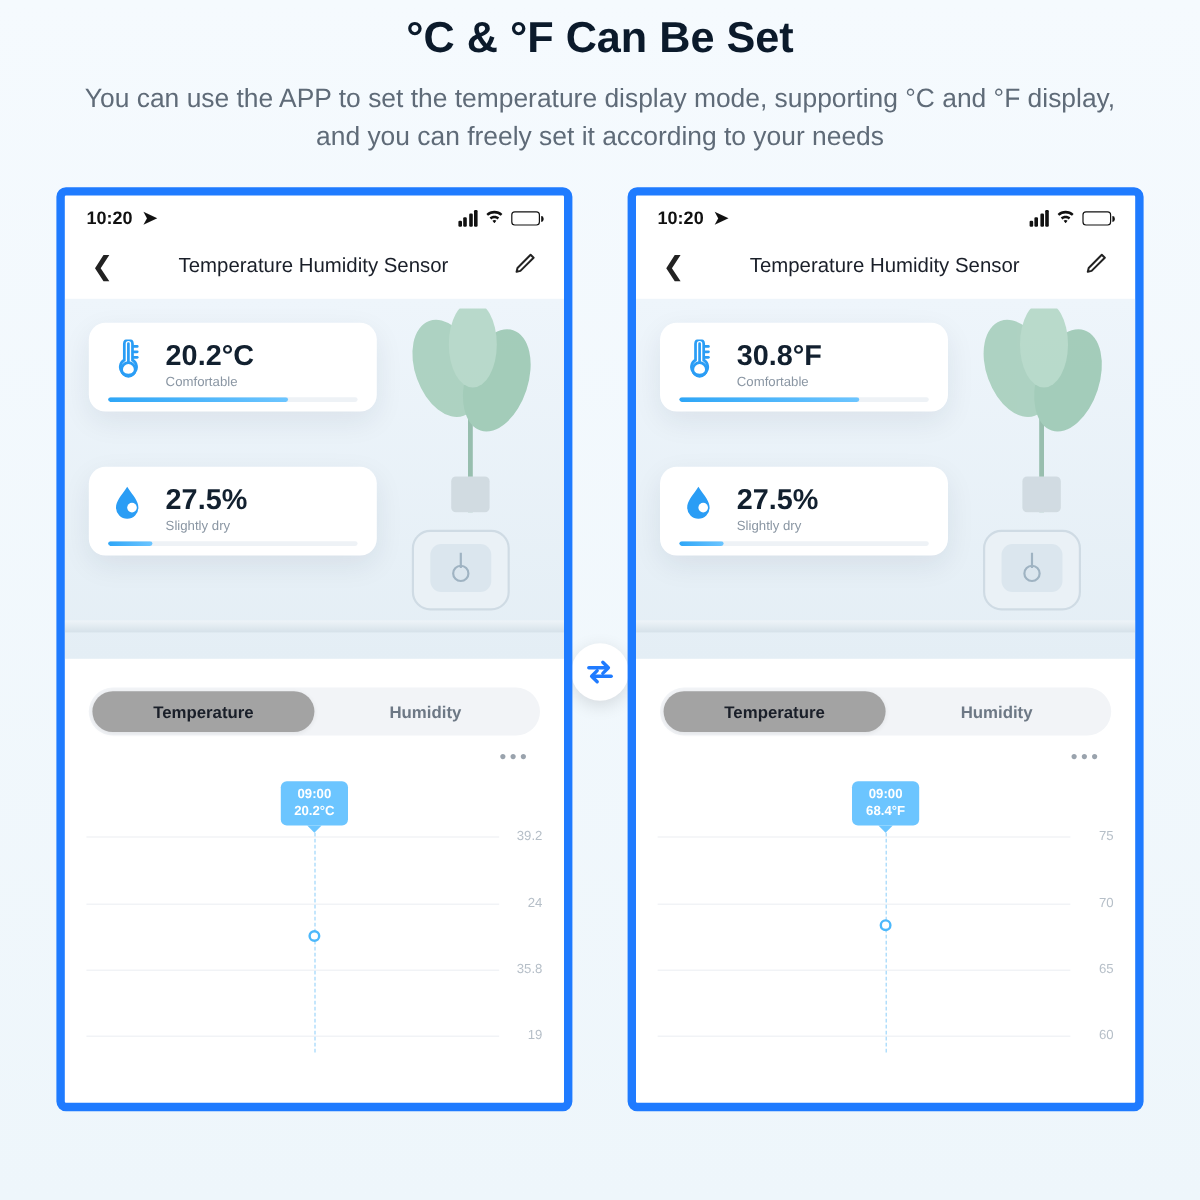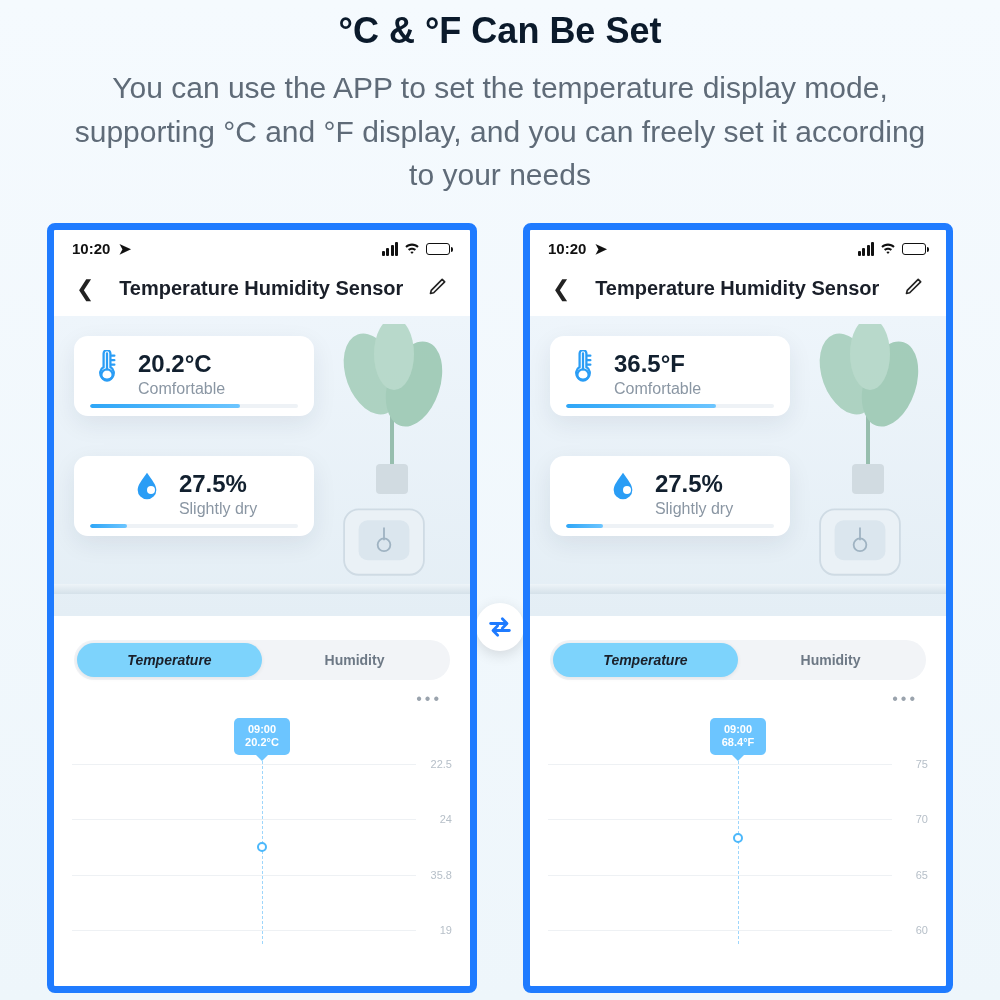--- a/index.html
+++ b/index.html
@@ -13,21 +13,21 @@
   }
   .page-title {
     text-align: center;
     font-size: 36px;
     font-weight: 600;
     color: #0b1a2b;
     padding-top: 10px;
   }
   .page-desc {
     text-align: center;
-    font-size: 30px;
+    font-size: 22px;
     color: #5f6b78;
     line-height: 1.45;
     margin-top: 14px;
     padding: 0 60px;
   }
   .phones {
     display: flex;
     justify-content: center;
     gap: 46px;
     margin-top: 26px;
@@ -72,21 +72,21 @@
   .signal span:nth-child(4){height:14px}
   .battery { width:24px; height:12px; border:1.5px solid #111; border-radius:3px; position:relative; }
   .battery::after{content:""; position:absolute; right:-4px; top:3px; width:2.5px; height:5px; background:#111; border-radius:0 2px 2px 0;}
   .battery .fill{ background:#111; height:100%; width:85%; border-radius:1px;}
   
   .nav {
     display:flex; align-items:center; justify-content:space-between;
     padding: 8px 16px 4px 16px;
   }
   .nav .back { font-size:22px; font-weight:300; color:#222; padding:4px 6px; }
-  .nav .title { font-size:20px; font-weight:700; color:#1a1f29; }
+  .nav .title { font-size:17px; font-weight:400; color:#1a1f29; }
   .nav .edit { font-size:18px; color:#222; padding:4px 6px; }
   
   .hero {
     position: relative;
     height: 300px;
     background: linear-gradient(180deg,#eef5fb 0%, #e4eef5 100%);
     margin-top: 6px;
   }
   .plant {
     position:absolute; right:18px; top:8px; width:120px; height:170px;
@@ -103,24 +103,24 @@
     position:absolute;
     left:20px;
     width: 240px;
     background:#fff;
     border-radius:14px;
     padding:14px 16px 18px 16px;
     box-shadow: 0 8px 24px rgba(20,40,70,0.08);
     display:flex; gap:14px; align-items:flex-start;
   }
   .card.temp { top:20px; }
-  .card.hum  { top:140px;justify-content:center; }
+  .card.hum  { top:140px; }
   .card .icon { width:34px; height:34px; color:#2a9df5; }
   .card .readout .value { font-size:24px; font-weight:800; color:#12202f; }
-  .card .readout .status { font-size:16px; color:#8a96a3; margin-top:2px; }
+  .card .readout .status { font-size:11px; color:#8a96a3; margin-top:2px; }
   .card .bar {
     position:absolute; left:16px; right:16px; bottom:8px; height:4px;
     background:#eef2f6; border-radius:3px; overflow:hidden;
   }
   .card .bar .fill { height:100%; background: linear-gradient(90deg,#2ea6f7,#6cc5ff); border-radius:3px;}
   .card.temp .bar .fill { width:72%; }
   .card.hum  .bar .fill { width:18%; }
   
   .seg {
     margin: 24px 20px 0 20px;
@@ -128,21 +128,21 @@
     border-radius: 22px;
     height: 40px;
     display:flex;
     align-items:center;
     padding:3px;
   }
   .seg .tab {
     flex:1; text-align:center; font-size:14px; font-weight:600;
     color:#6d7885; height:100%; line-height:34px; border-radius:20px;
   }
-  .seg .tab.active { background:#7dd3fc; color:#1a1f29; box-shadow:0 1px 4px rgba(0,0,0,0.08);font-style:italic; }
+  .seg .tab.active { background:#a3a3a3; color:#1a1f29; box-shadow:0 1px 4px rgba(0,0,0,0.08); }
   .dots { text-align:right; padding: 10px 28px 0 0; color:#9aa3ad; letter-spacing:3px; font-size:16px;}
   
   .chart {
     margin: 6px 18px 0 18px;
     position:relative;
     height: 230px;
   }
   .gridline {
     position:absolute; left:0; right:36px; border-top:1px solid #eef1f4;
   }
@@ -275,21 +275,21 @@
     </div>
 
     <div class="seg">
       <div class="tab active">Temperature</div>
       <div class="tab">Humidity</div>
     </div>
     <div class="dots">•••</div>
 
     <div class="chart">
       <div class="gridline" style="top:22%"></div>
-        <div class="gridlabel" style="top:22%">22.5</div>
+        <div class="gridlabel" style="top:22%">39.2</div>
       <div class="gridline" style="top:46%"></div>
         <div class="gridlabel" style="top:46%">24</div>
       <div class="gridline" style="top:70%"></div>
         <div class="gridlabel" style="top:70%">35.8</div>
       <div class="gridline" style="top:94%"></div>
         <div class="gridlabel" style="top:94%">19</div>
       <div class="vline"></div>
       <div class="tooltip">
         <div>09:00</div>
         <div>20.2°C</div>
@@ -351,21 +351,21 @@
           <svg width="34" height="34" viewBox="0 0 24 30" fill="none" stroke="#2a9df5" stroke-width="2" stroke-linecap="round">
             <path d="M12 3v14"></path>
               <circle cx="12" cy="22" r="5"></circle>
             <path d="M9 3a3 3 0 016 0v12a6 6 0 11-6 0V3z"></path>
             <line x1="16" y1="5" x2="18.5" y2="5"></line>
               <line x1="16" y1="9" x2="18.5" y2="9"></line>
               <line x1="16" y1="13" x2="18.5" y2="13"></line>
           </svg>
         </span>
         <div class="readout">
-          <div class="value">36.5°F</div>
+          <div class="value">30.8°F</div>
           <div class="status">Comfortable</div>
         </div>
         <div class="bar">
             <div class="fill"></div>
           </div>
       </div>
 
       <div class="card hum">
         <span class="icon">
           <svg width="32" height="32" viewBox="0 0 24 24" fill="#2a9df5">

